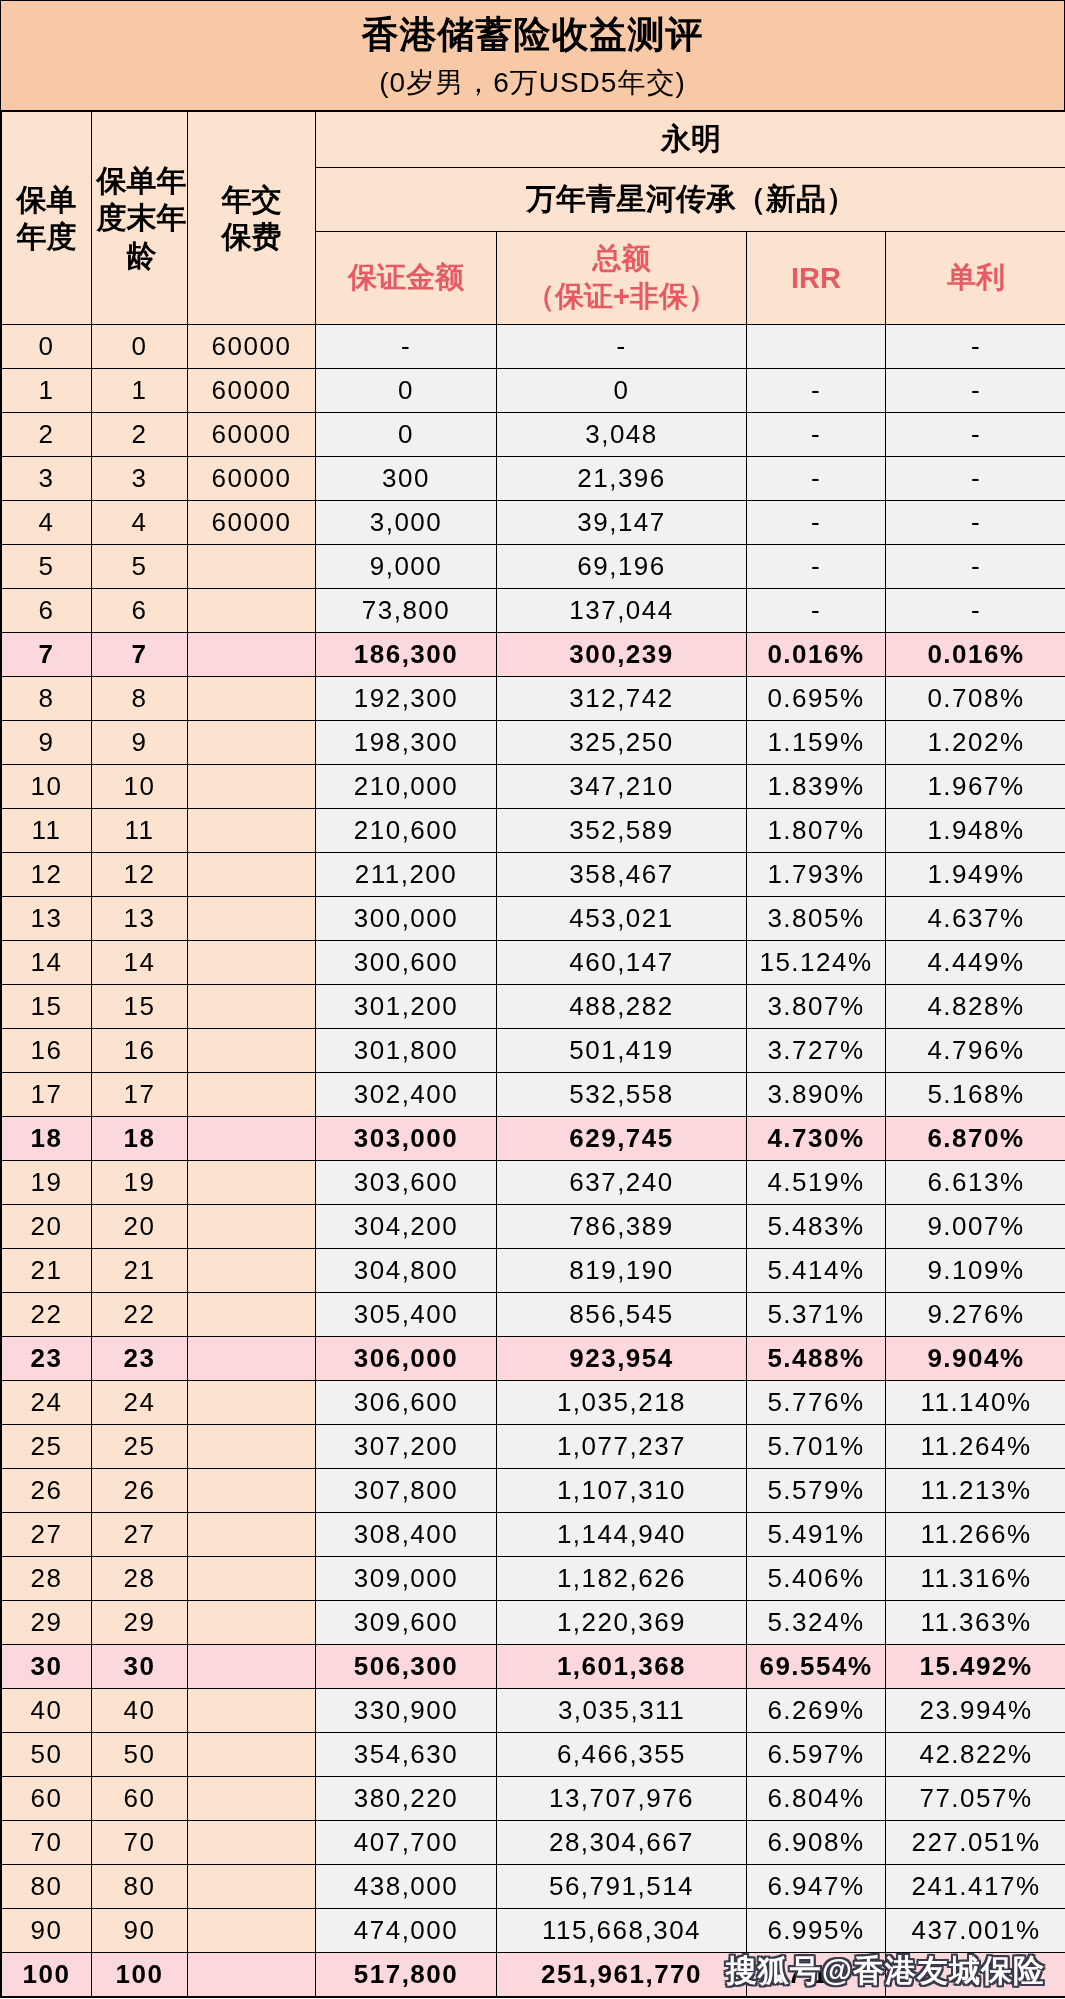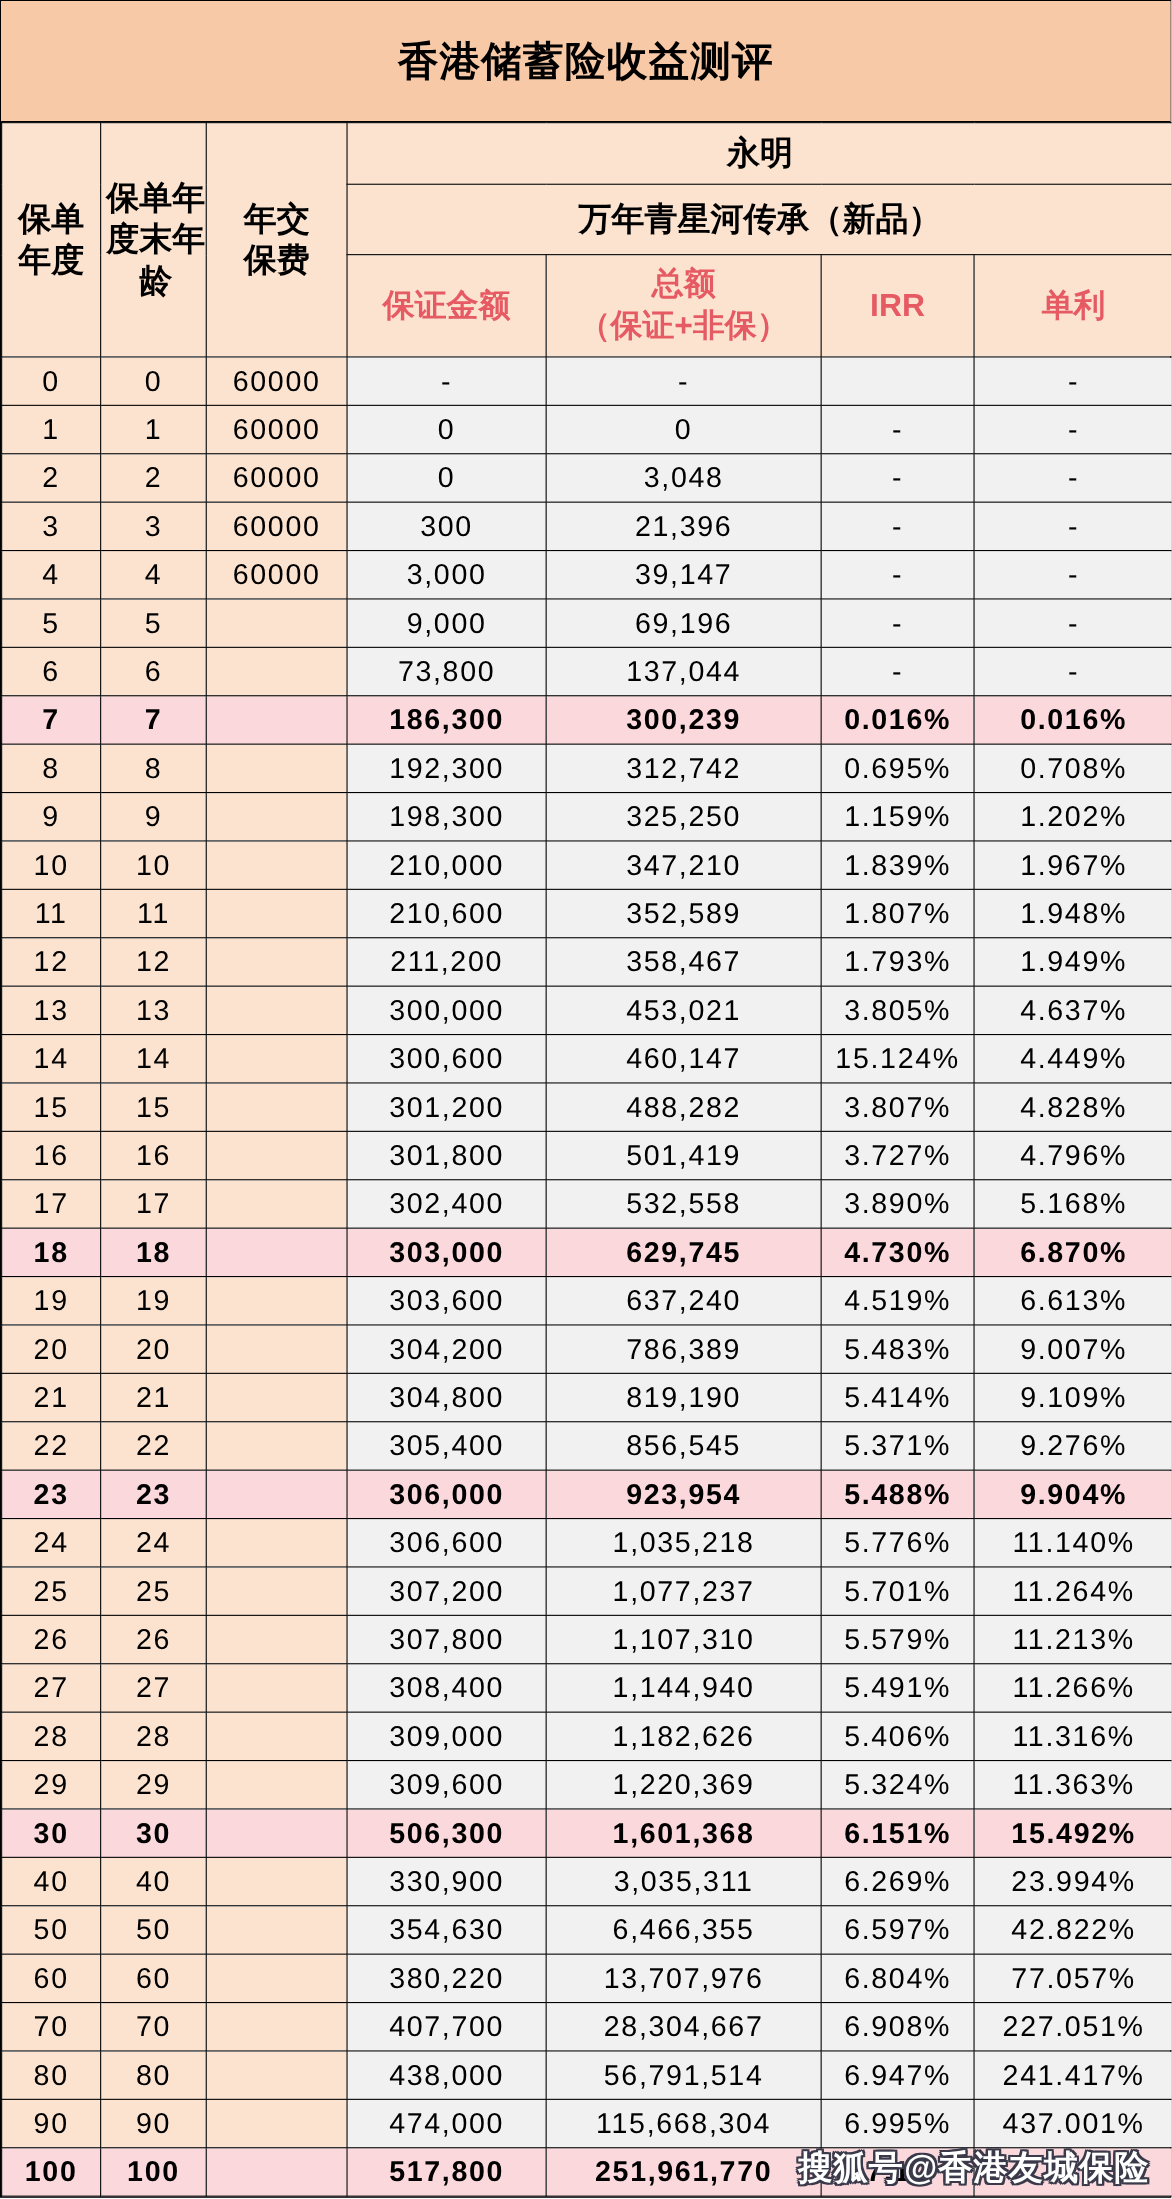--- a/index.html
+++ b/index.html
@@ -61,20 +61,21 @@
       -2px 2px var(--watermark-outline), 2px -2px var(--watermark-outline);
   }
 </style>
 </head>
 <body>
 
 <div class="sheet">
 
   <div class="banner">
     <div class="title">香港储蓄险收益测评</div>
+    <div class="subtitle">(0岁男，6万USD5年交)</div>
   </div>
 
   <table>
     <colgroup>
       <col style="width:90px">
         <col style="width:96px">
         <col style="width:128px">
       <col style="width:181px">
         <col style="width:250px">
         <col style="width:139px">
@@ -372,21 +373,21 @@
     <td class="val-col">1,220,369</td>
     <td class="val-col">5.324%</td>
     <td class="val-col">11.363%</td>
   </tr>
         <tr class="hl">
     <td class="left-col">30</td>
     <td class="left-col">30</td>
     <td class="left-col"></td>
     <td class="val-col">506,300</td>
     <td class="val-col">1,601,368</td>
-    <td class="val-col">6.151%</td>
+    <td class="val-col">69.554%</td>
     <td class="val-col">15.492%</td>
   </tr>
         <tr>
     <td class="left-col">40</td>
     <td class="left-col">40</td>
     <td class="left-col"></td>
     <td class="val-col">330,900</td>
     <td class="val-col">3,035,311</td>
     <td class="val-col">6.269%</td>
     <td class="val-col">23.994%</td>

